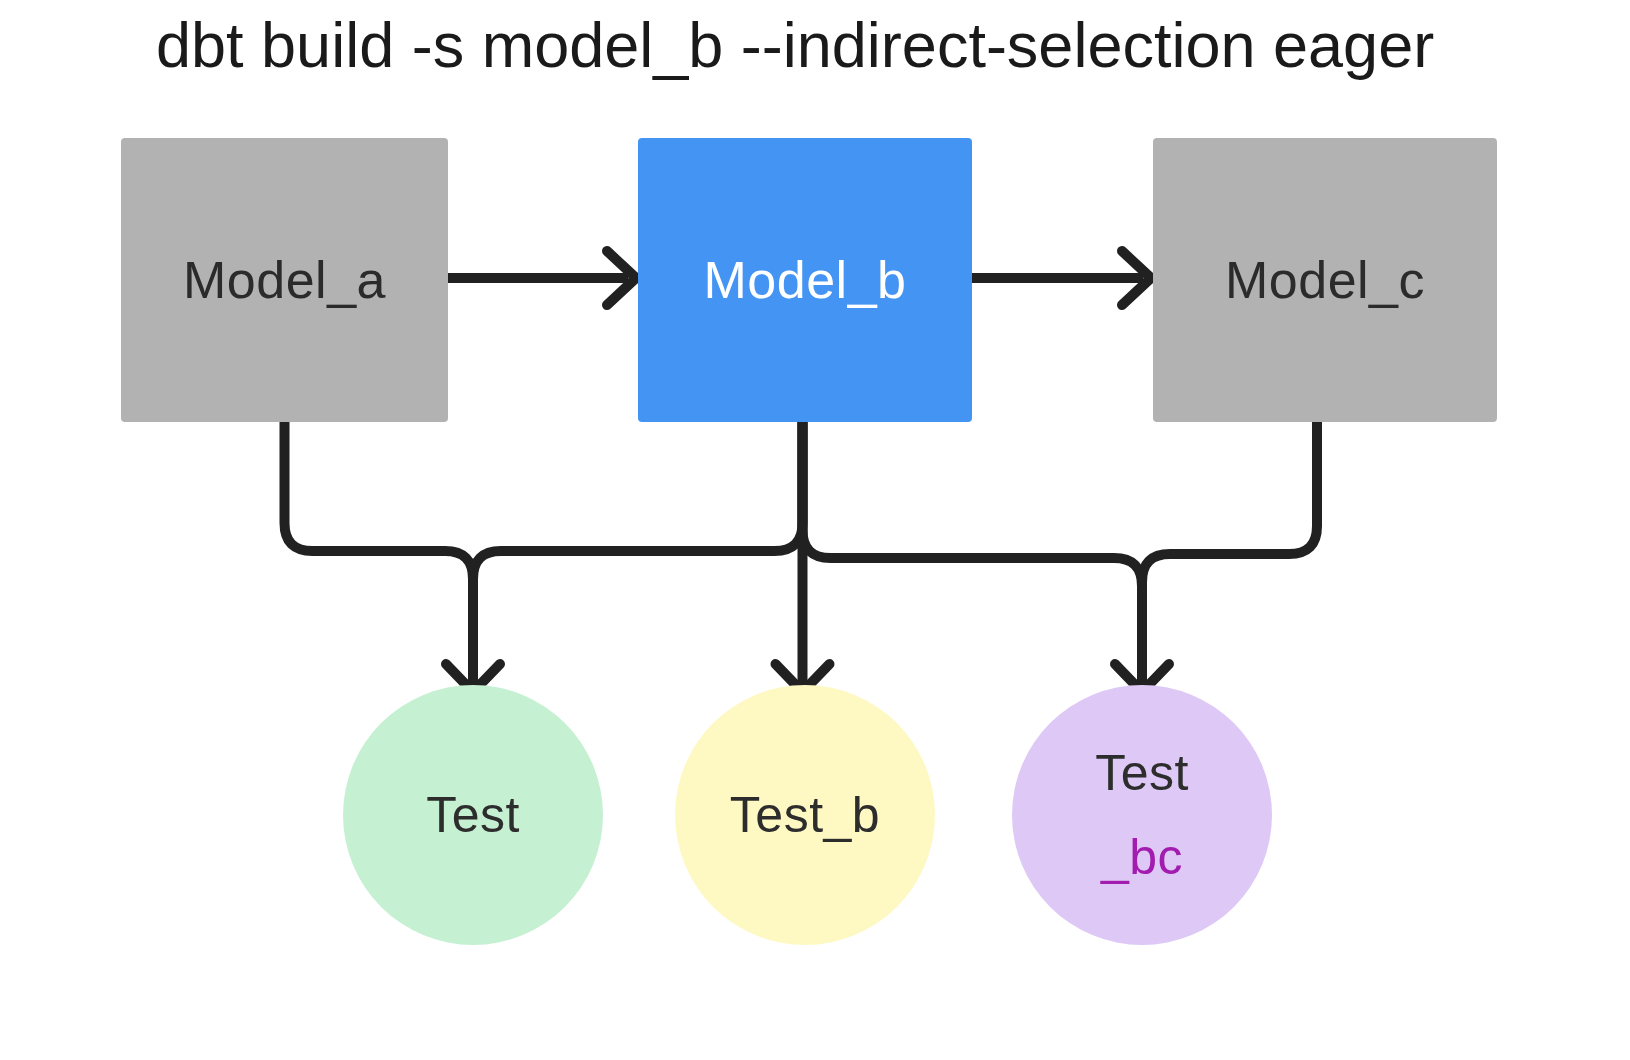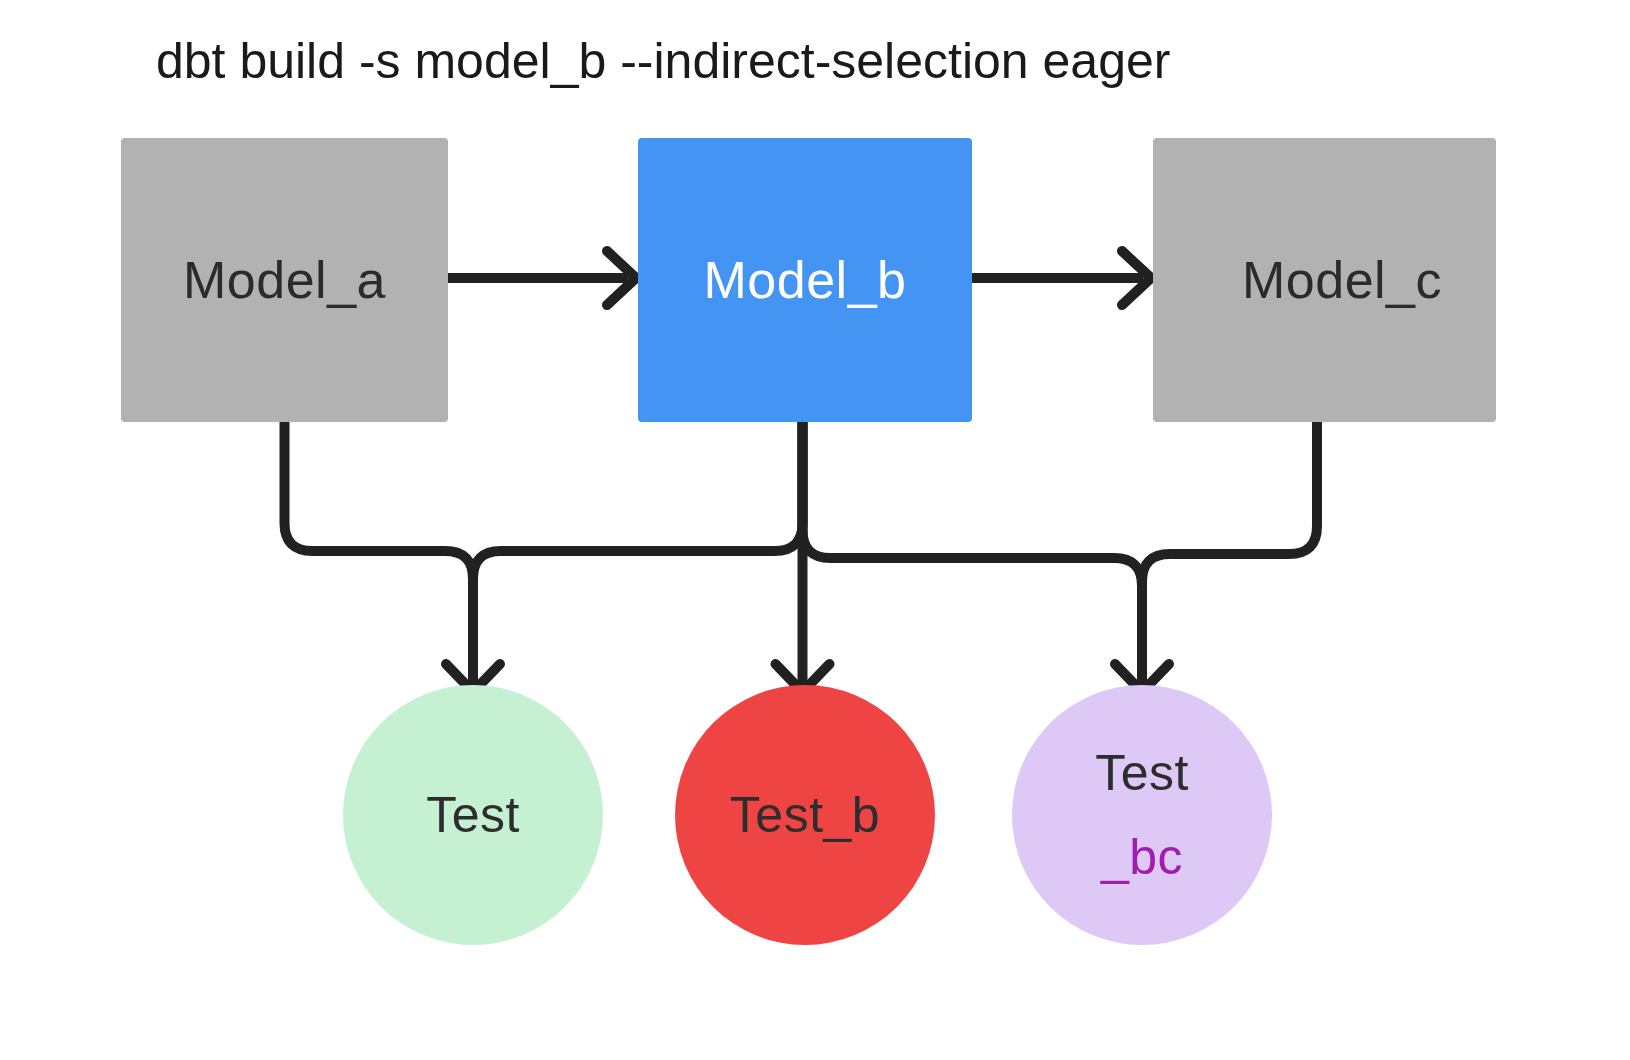--- a/index.html
+++ b/index.html
@@ -11,22 +11,22 @@
     position: relative;
     width: 1630px;
     height: 1060px;
     background: #ffffff;
     overflow: hidden;
     font-family: "Liberation Sans", "DejaVu Sans", sans-serif;
   }
   .title {
     position: absolute;
     left: 156px;
-    top: 32px;
-    font-size: 50px;
+    top: 16px;
+    font-size: 63px;
     line-height: 58px;
     letter-spacing: 0px;
     color: #1a1a1a;
     white-space: nowrap;
   }
   .edge-layer {
     position: absolute;
     left: 0;
     top: 0;
     width: 1630px;
@@ -46,21 +46,21 @@
     height: 284px;
     border-radius: 4px;
     display: flex;
     align-items: center;
     justify-content: center;
     font-size: 52px;
     letter-spacing: 0.5px;
   }
   .node-a { left: 121px; width: 327px; }
   .node-b { left: 638px; width: 334px; }
-  .node-c { left: 1153px; width: 308px; padding-left: 35px; }
+  .node-c { left: 1153px; width: 344px; }
   .test {
     position: absolute;
     top: 685px;
     width: 260px;
     height: 260px;
     border-radius: 50%;
     display: flex;
     flex-direction: column;
     align-items: center;
     justify-content: center;
@@ -114,21 +114,21 @@
   </div>
 
   <div class="node node-c" style="background: rgb(178, 178, 178);">
     <span style="color: rgb(43, 43, 43);">Model_c</span>
   </div>
 
   <div class="test test-ab" style="background: rgb(197, 240, 210);">
     <span style="color: rgb(45, 45, 45);">Test</span>
   </div>
 
-  <div class="test test-b" style="background: #ef4444;">
+  <div class="test test-b" style="background: #fef9c3;">
     <span style="color: rgb(45, 45, 45);">Test_b</span>
   </div>
 
   <div class="test test-bc" style="background: rgb(221, 200, 246);">
     <span style="color: rgb(45, 45, 45);">Test</span>
     <span style="color: #a21caf;">_bc</span>
   </div>
 
 </div>
 

